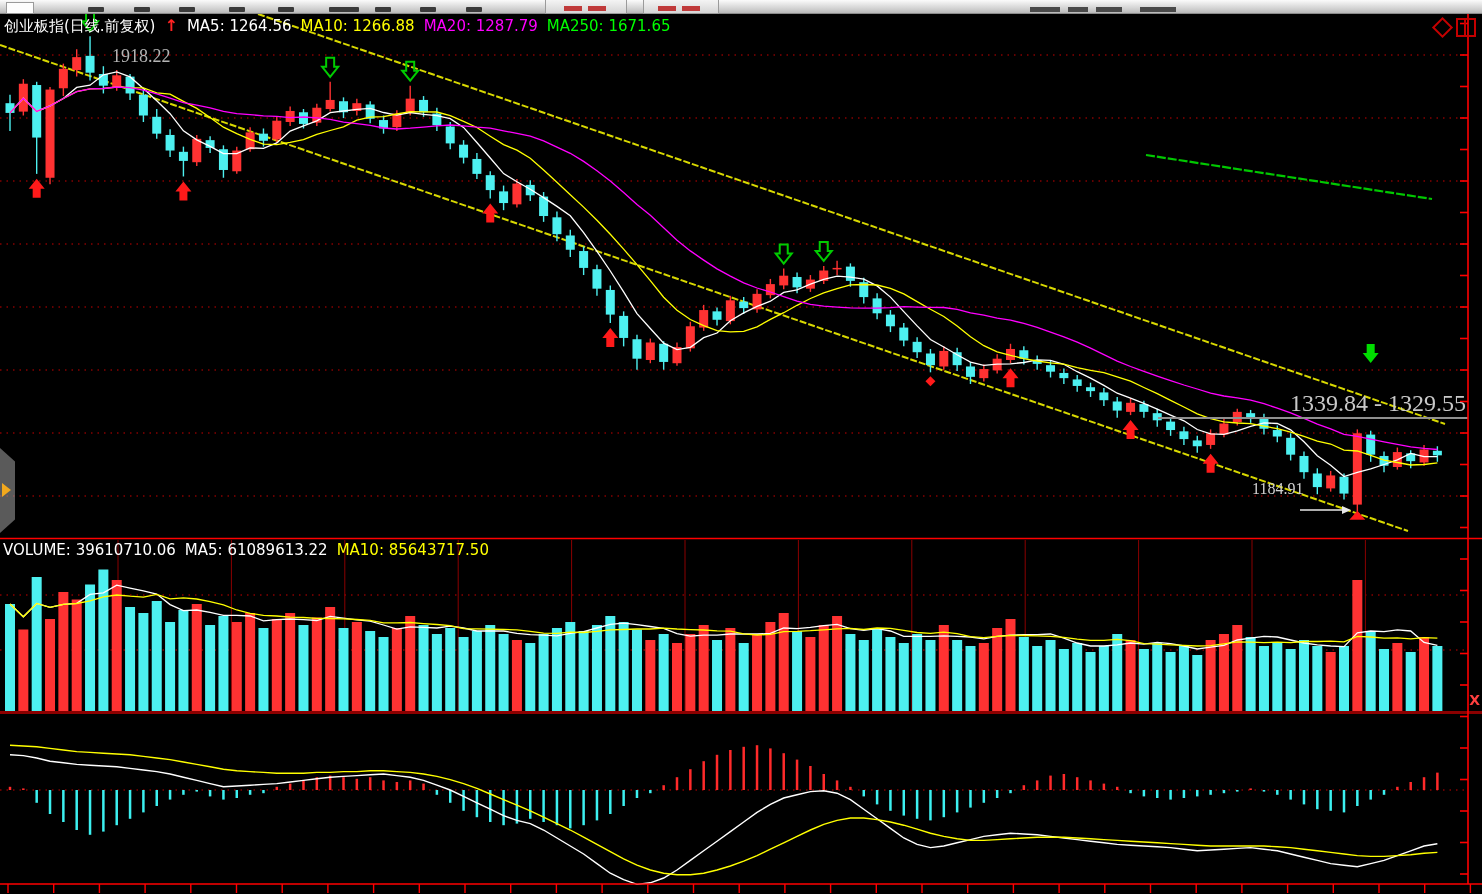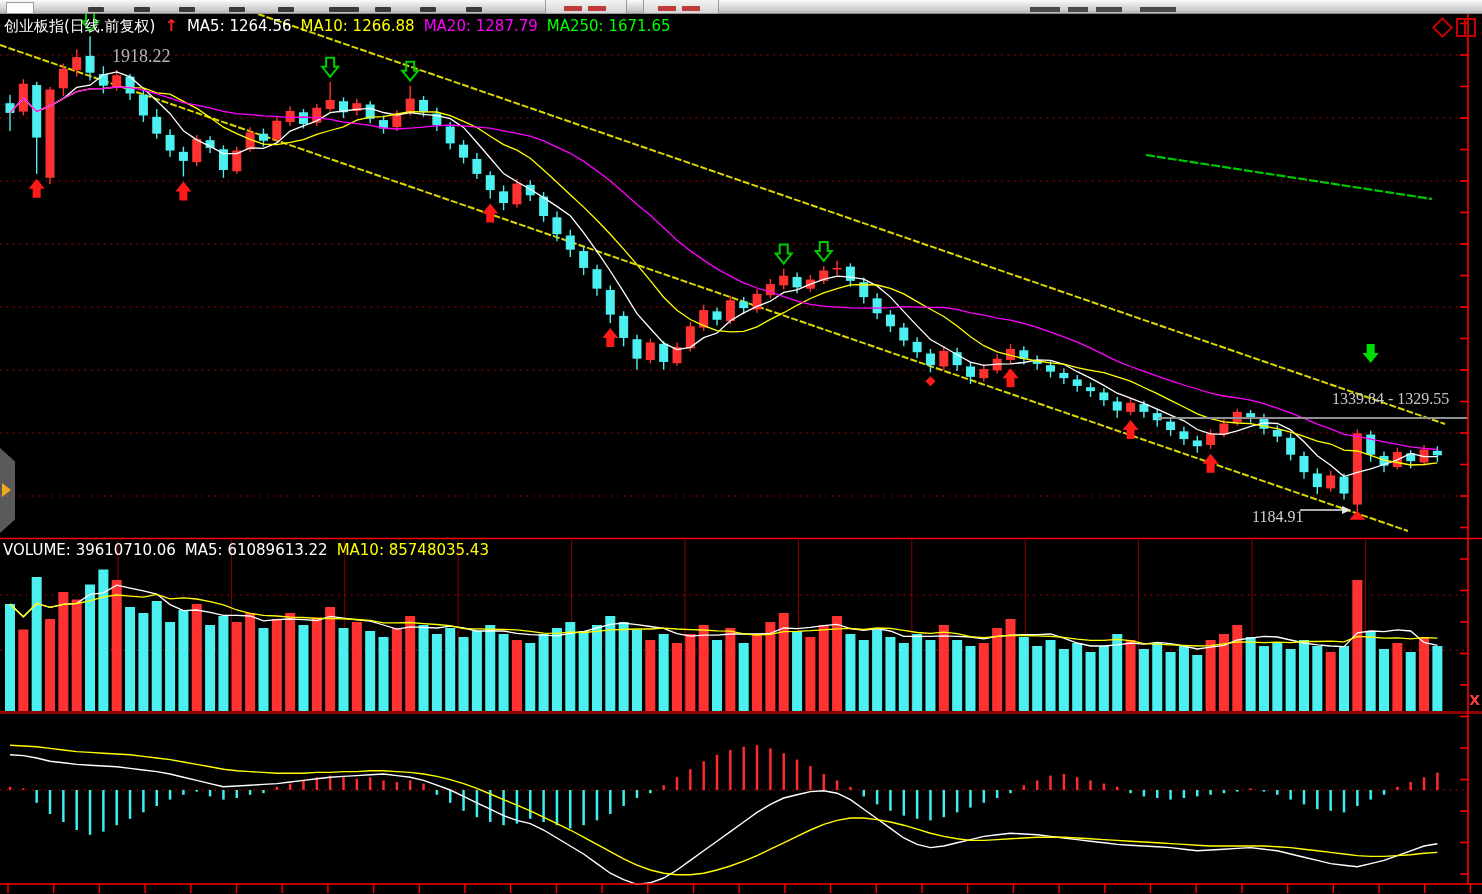--- a/index.html
+++ b/index.html
@@ -15,22 +15,22 @@
     border:1px solid #9a9a9a;border-top:none;}
   .mbtn .rfrag{position:absolute;top:6px;height:5px;background:#c03a3a;}
   .rragr{position:absolute;top:7px;height:5px;background:#4a4a4a;}
   
   .hdr{position:absolute;z-index:3;font-size:15px;white-space:nowrap;letter-spacing:0px;}
   .hdr span{margin-right:9px;}
   .w{color:#ffffff;} .y{color:#ffff00;} .m{color:#ff00ff;} .g{color:#00ff00;}
   .arrow-up{color:#ff2222;font-weight:bold;font-size:16px;margin-right:6px;}
   .anno{position:absolute;z-index:3;color:#b4b4b4;white-space:nowrap;font-family:Liberation Serif, serif;}
   .a1918{left:112px;top:46px;font-size:18px;}
-  .a1339{left:1332px;top:390px;font-size:16px;color:#c8c8c8;}
-  .a1184{left:1252px;top:508px;font-size:16px;color:#d0d0d0;}
+  .a1339{left:1290px;top:390px;font-size:24px;color:#c8c8c8;}
+  .a1184{left:1252px;top:480px;font-size:16px;color:#d0d0d0;}
   
   .flyout{position:absolute;left:0;top:448px;width:15px;height:85px;z-index:4;
     background:rgba(150,150,150,.6);clip-path:polygon(0 0,100% 16%,100% 84%,0 100%);}
   .flyout .tri{position:absolute;left:2px;top:35px;width:0;height:0;
     border-top:7px solid transparent;border-bottom:7px solid transparent;border-left:9px solid #f2a81d;}
   
   .corner{position:absolute;right:6px;top:18px;z-index:3;display:flex;align-items:center;gap:6px;}
   .dmd{width:11px;height:11px;border:2px solid #c40000;transform:rotate(45deg);}
   .winic{width:16px;height:15px;border:2px solid #c40000;position:relative;}
   .winic:before{content:"";position:absolute;left:6px;top:0;width:2px;height:100%;background:#c40000;}
@@ -624,21 +624,21 @@
   <div class="corner">
     <div class="dmd"></div>
     <div class="winic"></div>
   </div>
 
   <div class="anno a1918">1918.22</div>
   <div class="anno a1339">1339.84 - 1329.55</div>
   <div class="anno a1184">1184.91</div>
 
   <div class="hdr" style="left:3px;top:541px">
-    <span class="w">VOLUME: 39610710.06</span><span class="w">MA5: 61089613.22</span><span class="y">MA10: 85748035.43</span>
+    <span class="w">VOLUME: 39610710.06</span><span class="w">MA5: 61089613.22</span><span class="y">MA10: 85643717.50</span>
   </div>
 
 
   <div class="flyout">
     <div class="tri"></div>
   </div>
 
   <div class="xmark">X</div>
 </div>
 

